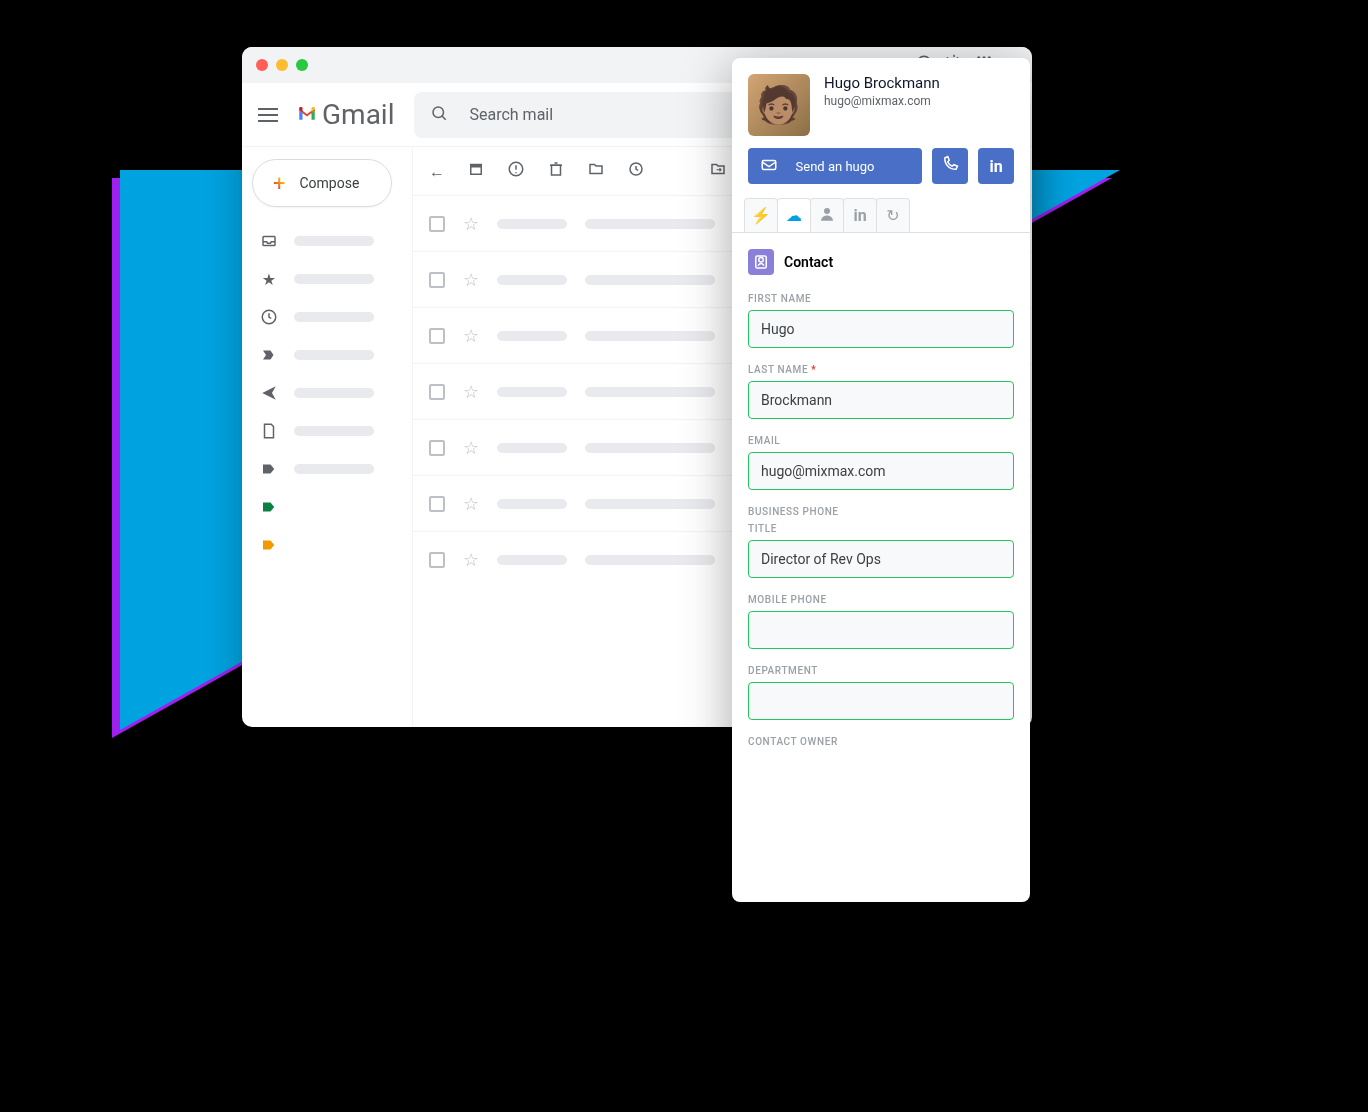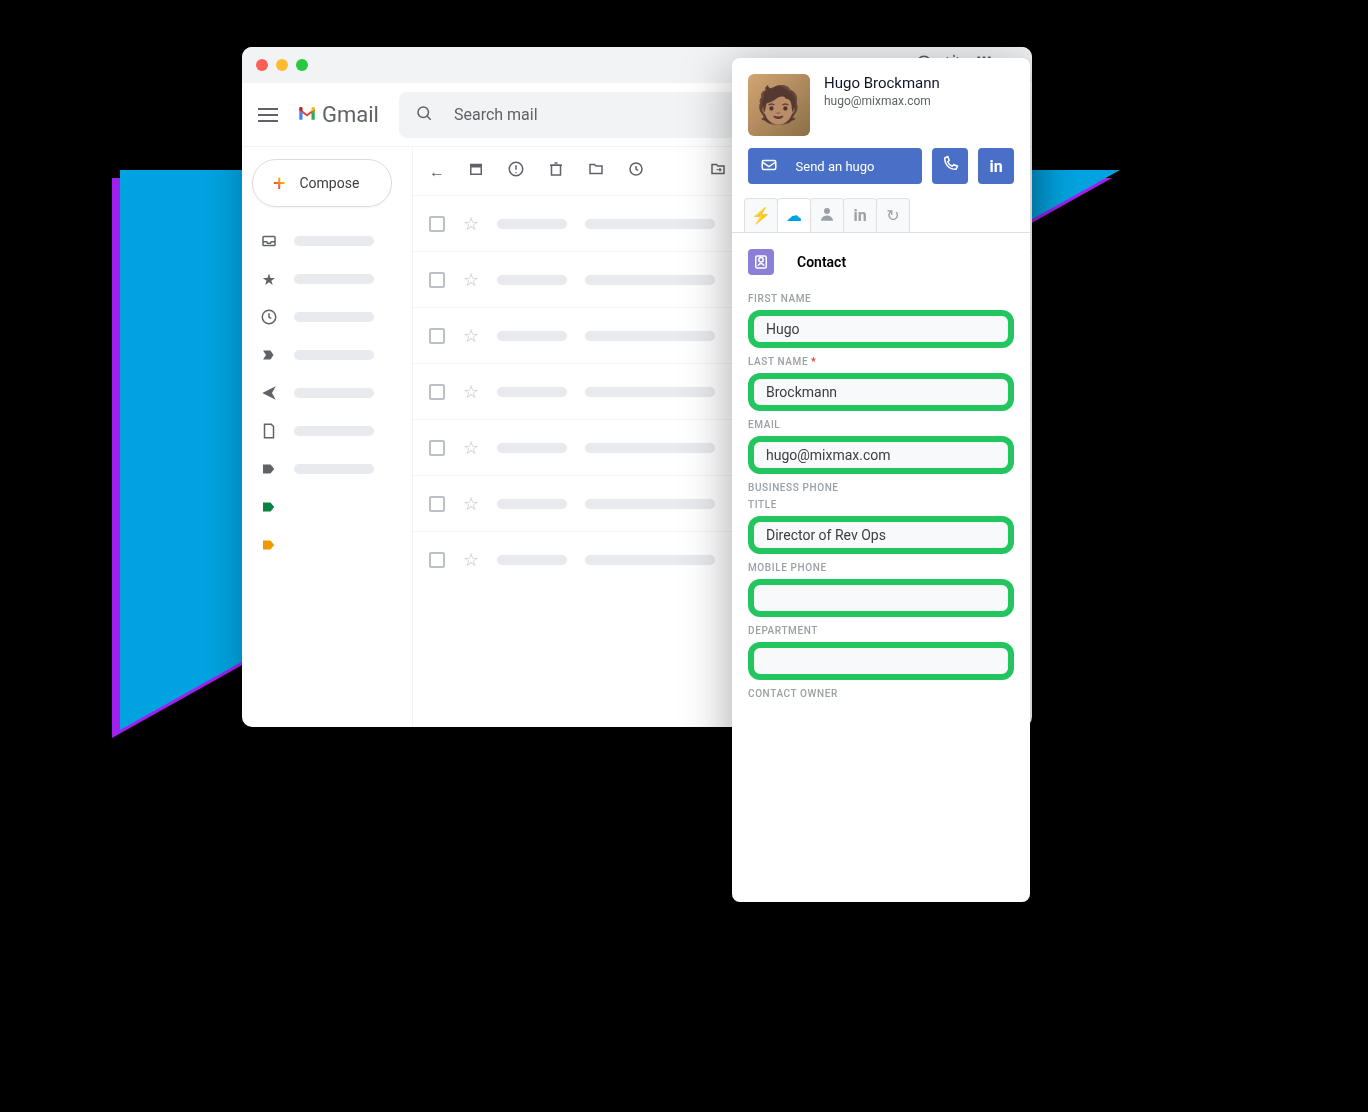--- a/index.html
+++ b/index.html
@@ -29,21 +29,21 @@
 }
 .titlebar { height:36px; background:#f1f3f4; display:flex; align-items:center; padding:0 14px; gap:8px; }
 .dot { width:12px; height:12px; border-radius:50%; }
 .dot.r{background:#ff5f57;} .dot.y{background:#febc2e;} .dot.g{background:#28c840;}
 .titlebar-right { margin-left:auto; display:flex; gap:12px; align-items:center; color:#5f6368; }
 .mixmax-logo { font-weight:900; font-style:italic; font-size:18px; background:linear-gradient(90deg,#8B00FF,#FF00AA); -webkit-background-clip:text; -webkit-text-fill-color:transparent; letter-spacing:-2px; }
 
 .gmail-header { height:64px; display:flex; align-items:center; padding:0 16px; gap:20px; border-bottom:1px solid #f1f3f4; }
 .hamburger { width:20px; display:flex; flex-direction:column; gap:4px; }
 .hamburger span { height:2px; background:#5f6368; }
-.gmail-logo { display:flex; align-items:center; gap:6px; font-size:22px; color:#5f6368; }
+.gmail-logo { display:flex; align-items:center; gap:6px; font-size:28px; color:#5f6368; }
 .gmail-m { font-weight:700; font-size:24px; }
 .search { flex:1; height:46px; background:#f1f3f4; border-radius:8px; display:flex; align-items:center; padding:0 16px; gap:21px; color:#5f6368; font-size:16px; }
 
 .gmail-body { display:flex; height:calc(100% - 100px); }
 .gmail-sidebar { width:170px; padding:12px 8px 0 10px; display:flex; flex-direction:column; gap:6px; }
 .compose { height:48px; border:1px solid #dadce0; border-radius:24px; display:flex; align-items:center; gap:14px; padding:0 20px; color:#3c4043; font-size:14px; box-shadow:0 1px 2px rgba(0,0,0,0.05); margin-bottom:12px; width:140px; }
 .compose-plus { font-size:22px; font-weight:400; background:linear-gradient(45deg,#4285f4,#ea4335,#fbbc05,#34a853); -webkit-background-clip:text; -webkit-text-fill-color:transparent; }
 .side-row { height:32px; display:flex; align-items:center; gap:16px; padding:0 8px; }
 .side-icon { width:18px; height:18px; color:#5f6368; display:flex; align-items:center; justify-content:center; }
 .side-ph { height:10px; flex:1; background:#e8eaed; border-radius:5px; max-width:80px; }
@@ -72,26 +72,26 @@
 .cp-name { font-weight:400; font-size:15px; color:#0f172a; }
 .cp-email { font-size:12px; color:#5f6368; margin-top:2px; }
 .cp-actions { display:flex; gap:10px; padding:0 16px 14px; }
 .btn-primary { flex:1; height:36px; background:#4a6fc7; color:#fff; border-radius:4px; display:flex; align-items:center; justify-content:center; gap:8px; font-size:13px; position:relative; }
 .btn-primary .mail-ico { position:absolute; left:12px; }
 .btn-sq { width:36px; height:36px; background:#4a6fc7; color:#fff; border-radius:4px; display:flex; align-items:center; justify-content:center; }
 .cp-tabs { display:flex; border-bottom:1px solid #e0e0e0; padding:0 12px; }
 .cp-tab { width:34px; height:34px; border:1px solid #e0e0e0; border-bottom:none; border-radius:4px 4px 0 0; margin-right:-1px; display:flex; align-items:center; justify-content:center; color:#9aa0a6; background:#f8f9fa; }
 .cp-tab.active { background:#fff; color:#4a90e2; border-bottom:1px solid #fff; margin-bottom:-1px; }
 .cp-section { padding:16px; flex:1; overflow-y:auto; }
-.sec-title { display:flex; align-items:center; gap:23px; margin-bottom:18px; }
+.sec-title { display:flex; align-items:center; gap:10px; margin-bottom:18px; }
 .sec-icon { width:26px; height:26px; background:#8a7fd9; border-radius:4px; display:flex; align-items:center; justify-content:center; color:#fff; }
 .sec-title span { font-weight:600; font-size:14px; }
 .field-label { font-size:10px; letter-spacing:0.6px; color:#9aa0a6; font-weight:500; margin-bottom:6px; text-transform:uppercase; }
 .field-label .req { color:#d93025; }
-.field-input { width:100%; height:38px; background:#f8f9fa; border:6px solid #22c55e; border-radius:12px; padding:0 12px; font-size:14px; color:#3c4043; margin-bottom:8px; }
+.field-input { width:100%; height:38px; background:#f8f9fa; border:1px solid #22c55e; border-radius:4px; padding:0 12px; font-size:14px; color:#3c4043; margin-bottom:16px; }
 
 svg { width:18px; height:18px; }
 </style>
 </head>
 <body>
 
 <div class="triangle"></div>
 
 <div class="gmail-window">
   <div class="titlebar">

